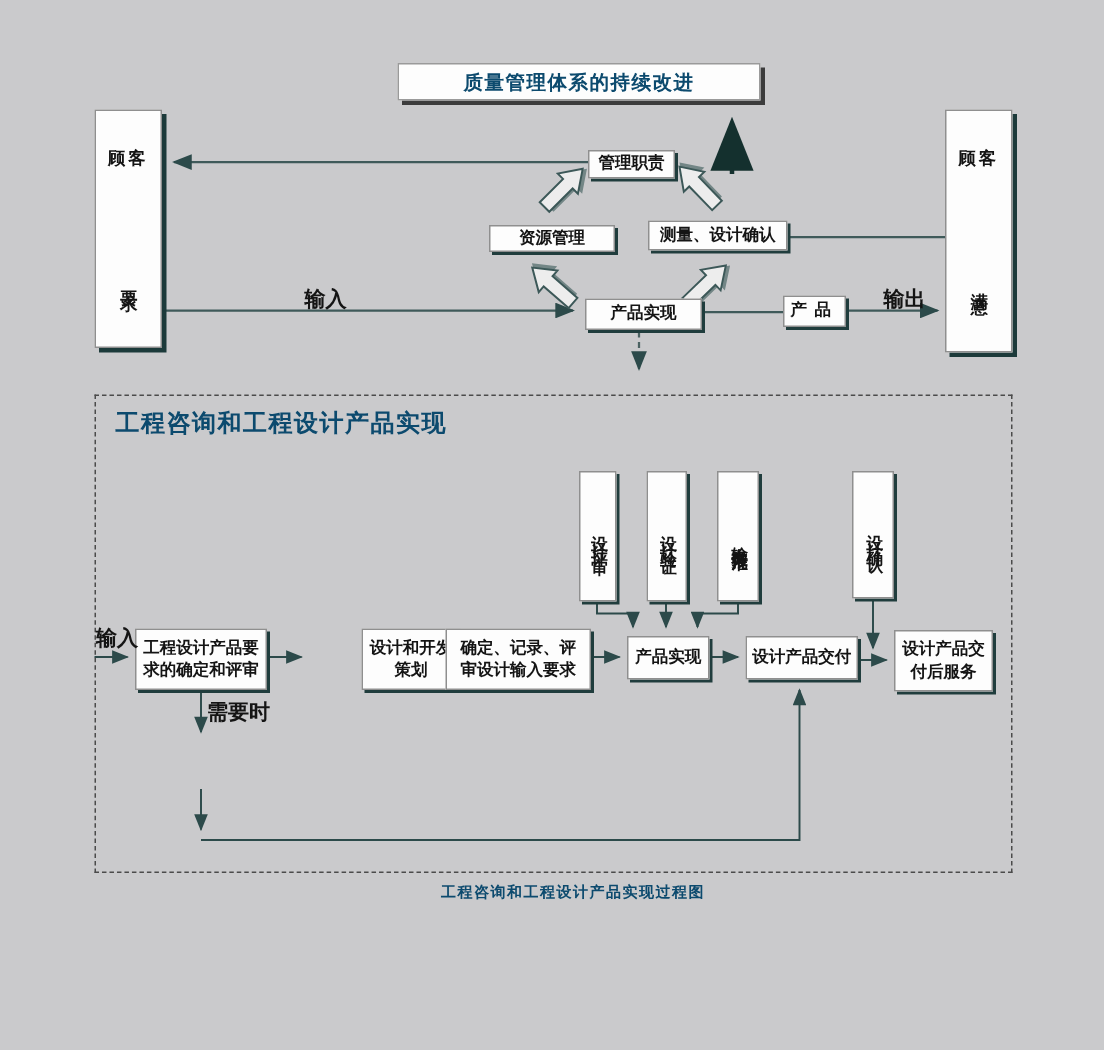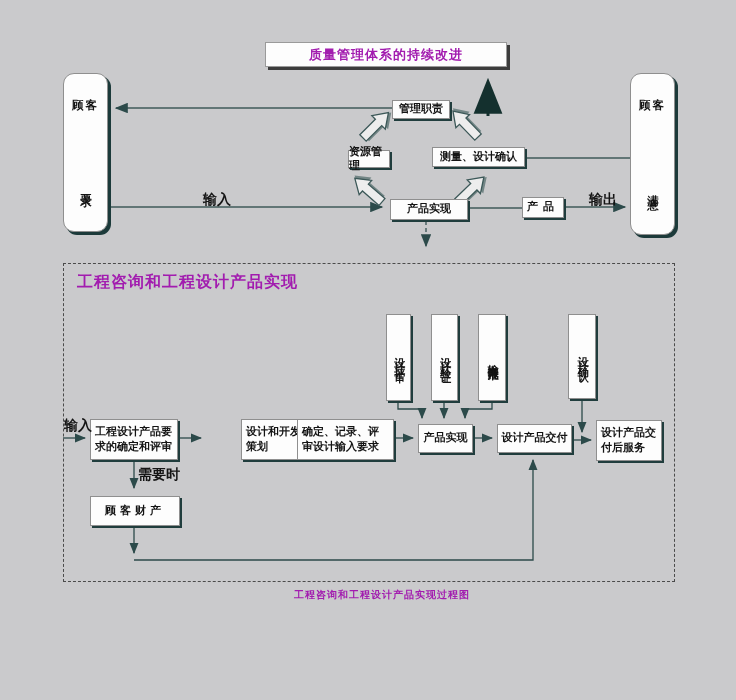--- a/index.html
+++ b/index.html
@@ -8,30 +8,30 @@
     position:relative; width:736px; height:700px; background:#cacacc;
     overflow:hidden; color:#161616;
   }
   svg{position:absolute; left:0; top:0; pointer-events:none;}
   .box{
     position:absolute; background:#fdfdfd; border:1px solid #8f8f8f;
     box-shadow:2px 2px 0 #203d3d; font-weight:bold; color:#141414;
     display:flex; align-items:center; justify-content:center;
     font-size:11px; line-height:1.3; box-sizing:border-box;
   }
-  .tall{ box-shadow:3px 3px 0 #1c3a3a;border-radius:11px; }
-  .left-align{ justify-content:flex-start; text-align:left; padding:2px 4px; }
+  .tall{ box-shadow:3px 3px 0 #1c3a3a; }
+  .left-align{ justify-content:flex-start; text-align:center; padding:2px 4px; }
   .vtext{ writing-mode:vertical-lr; text-orientation:upright; }
   .vspread{ letter-spacing:5px; }
   .vtight{ letter-spacing:1px; }
   .lbl{
     position:absolute; font-weight:bold; font-size:14px; color:#141414;
     white-space:nowrap;
   }
-  .red{ color:#a21caf; }
+  .red{ color:#0c4a6e; }
   .title-box{
     position:absolute; background:#fdfdfd; border:1px solid #9a9a9a;
     box-shadow:3px 3px 0 #3c3c3c; display:flex; align-items:center; justify-content:center;
     font-weight:bold; font-size:13px; letter-spacing:1px;
   }
   .dashed-region{
     position:absolute; border:1px dashed #4b4b4b; background:transparent;
   }
   .section-label{ position:absolute; font-weight:bold; font-size:16px; letter-spacing:1px;}
   .caption{ position:absolute; font-weight:bold; font-size:10px; letter-spacing:1px; text-align:center;}
@@ -100,21 +100,21 @@
     <span class="cust-top">顾客</span>
     <span class="cust-bottom vtext" style="top:110px;">要求</span>
   </div>
 
   <div class="box tall" style="left:630px; top:73px; width:45px; height:162px;">
     <span class="cust-top">顾客</span>
     <span class="cust-bottom vtext" style="top:112px;">满意</span>
   </div>
 
   <div class="box" style="left:392px; top:100px; width:58px; height:19px;">管理职责</div>
-  <div class="box" style="left:348px; top:150px; width:42px; height:18px;">资源管理</div>
+  <div class="box" style="left:326px; top:150px; width:84px; height:18px;">资源管理</div>
   <div class="box" style="left:432px; top:147px; width:93px; height:20px;">测量、设计确认</div>
   <div class="box" style="left:390px; top:199px; width:78px; height:21px;text-align:center;">产品实现</div>
   <div class="box sp2" style="left:522px; top:197px; width:42px; height:21px;">产品</div>
 
   <div class="lbl" style="left:203px; top:191px;">输入</div>
   <div class="lbl" style="left:589px; top:191px;">输出</div>
 
   <div class="dashed-region" style="left:63px; top:263px; width:610px; height:317px;"></div>
 
   <div class="section-label red" style="left:77px; top:272px;">工程咨询和工程设计产品实现</div>
@@ -131,19 +131,18 @@
   <div class="box" style="left:568px; top:314px; width:28px; height:85px;">
     <span class="vtext vspread">设计确认</span>
   </div>
 
   <div class="box left-align" style="left:90px; top:419px; width:88px; height:41px;">工程设计产品要求的确定和评审</div>
   <div class="box left-align" style="left:206px; top:419px; width:66px; height:41px;margin-left:35px;">设计和开发策划</div>
   <div class="box left-align" style="left:297px; top:419px; width:97px; height:41px;">确定、记录、评审设计输入要求</div>
   <div class="box" style="left:418px; top:424px; width:55px; height:29px;">产品实现</div>
   <div class="box" style="left:497px; top:424px; width:75px; height:29px;">设计产品交付</div>
   <div class="box left-align" style="left:596px; top:420px; width:66px; height:41px;">设计产品交付后服务</div>
-  <div class="box" style="left:90px; top:496px; width:90px; height:30px; letter-spacing:4px;">顾客财产</div>
 
   <div class="lbl" style="left:64px; top:417px;">输入</div>
   <div class="lbl" style="left:138px; top:466px;">需要时</div>
 
   <div class="caption red" style="left:192px; top:588px; width:380px;">工程咨询和工程设计产品实现过程图</div>
 </div>
 
 </body></html>

